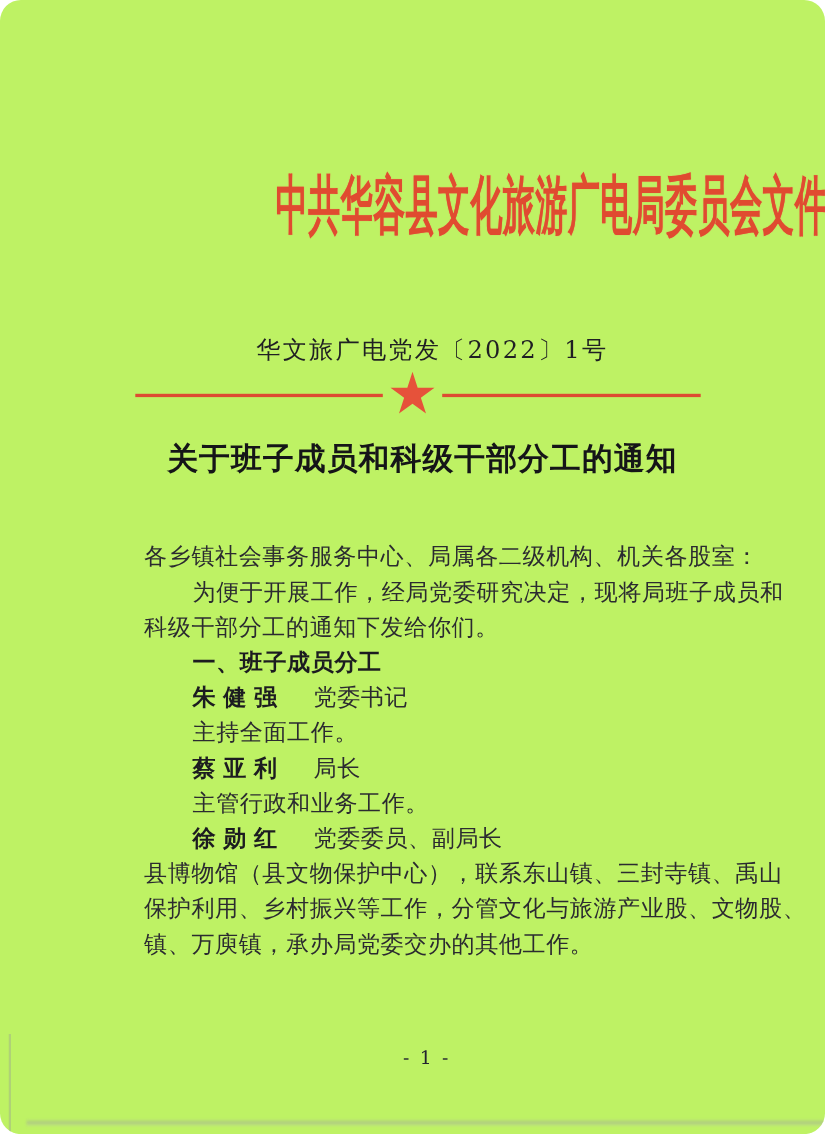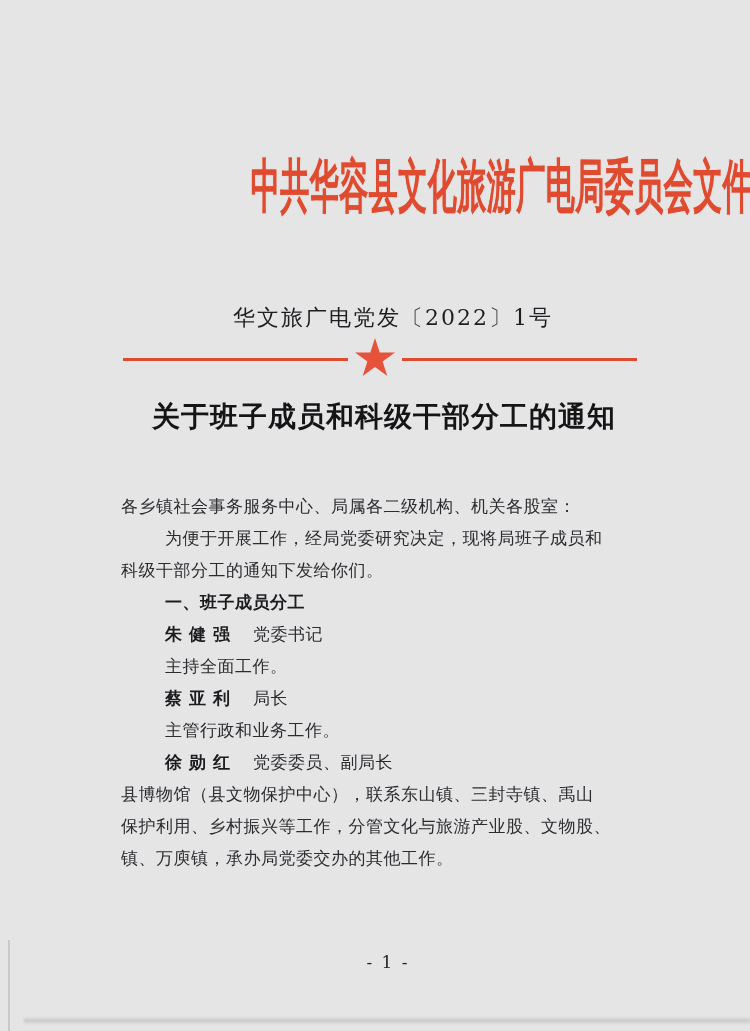--- a/index.html
+++ b/index.html
@@ -4,24 +4,25 @@
 <style>
   html, body {
     margin: 0;
     padding: 0;
     background: #ffffff;
   }
   .page {
     position: relative;
     width: 750px;
     height: 1031px;
-    background: #e5e5e5;
+    background: #bef264;
     overflow: hidden;
     font-family: "DejaVu Serif", "Liberation Serif", serif;
     color: #2b2b2e;
+    border-radius: 19px;
   }
 
   
   .red-head {
     position: absolute;
     top: 150px;
     left: 0;
     width: 762px;
     text-align: center;
     white-space: nowrap;
@@ -87,36 +88,36 @@
     font-weight: 700;
     letter-spacing: 1px;
     color: #151518;
     font-family: "DejaVu Serif", "Liberation Serif", serif;
   }
 
   
   .doc-body {
     position: absolute;
     top: 490px;
-    left: 121px;
+    left: 131px;
     width: 520px;
-    font-size: 17px;
+    font-size: 21px;
     line-height: 32px;
     letter-spacing: 0.5px;
     color: #2b2b30;
   }
   .doc-body .line { white-space: nowrap; }
   .doc-body .line.indent { padding-left: 44px; }
   .doc-body .emph {
     font-family: "DejaVu Sans", "Liberation Sans", sans-serif;
     font-weight: 700;
     color: #1c1c20;
   }
   .doc-body .emph.name { letter-spacing: 7px; }
-  .doc-body .after-name { margin-left: 16px; }
+  .doc-body .after-name { margin-left: 26px; }
 
   
   .page-num {
     position: absolute;
     top: 952px;
     left: 0;
     width: 776px;
     text-align: center;
     font-size: 17px;
     letter-spacing: 2px;

